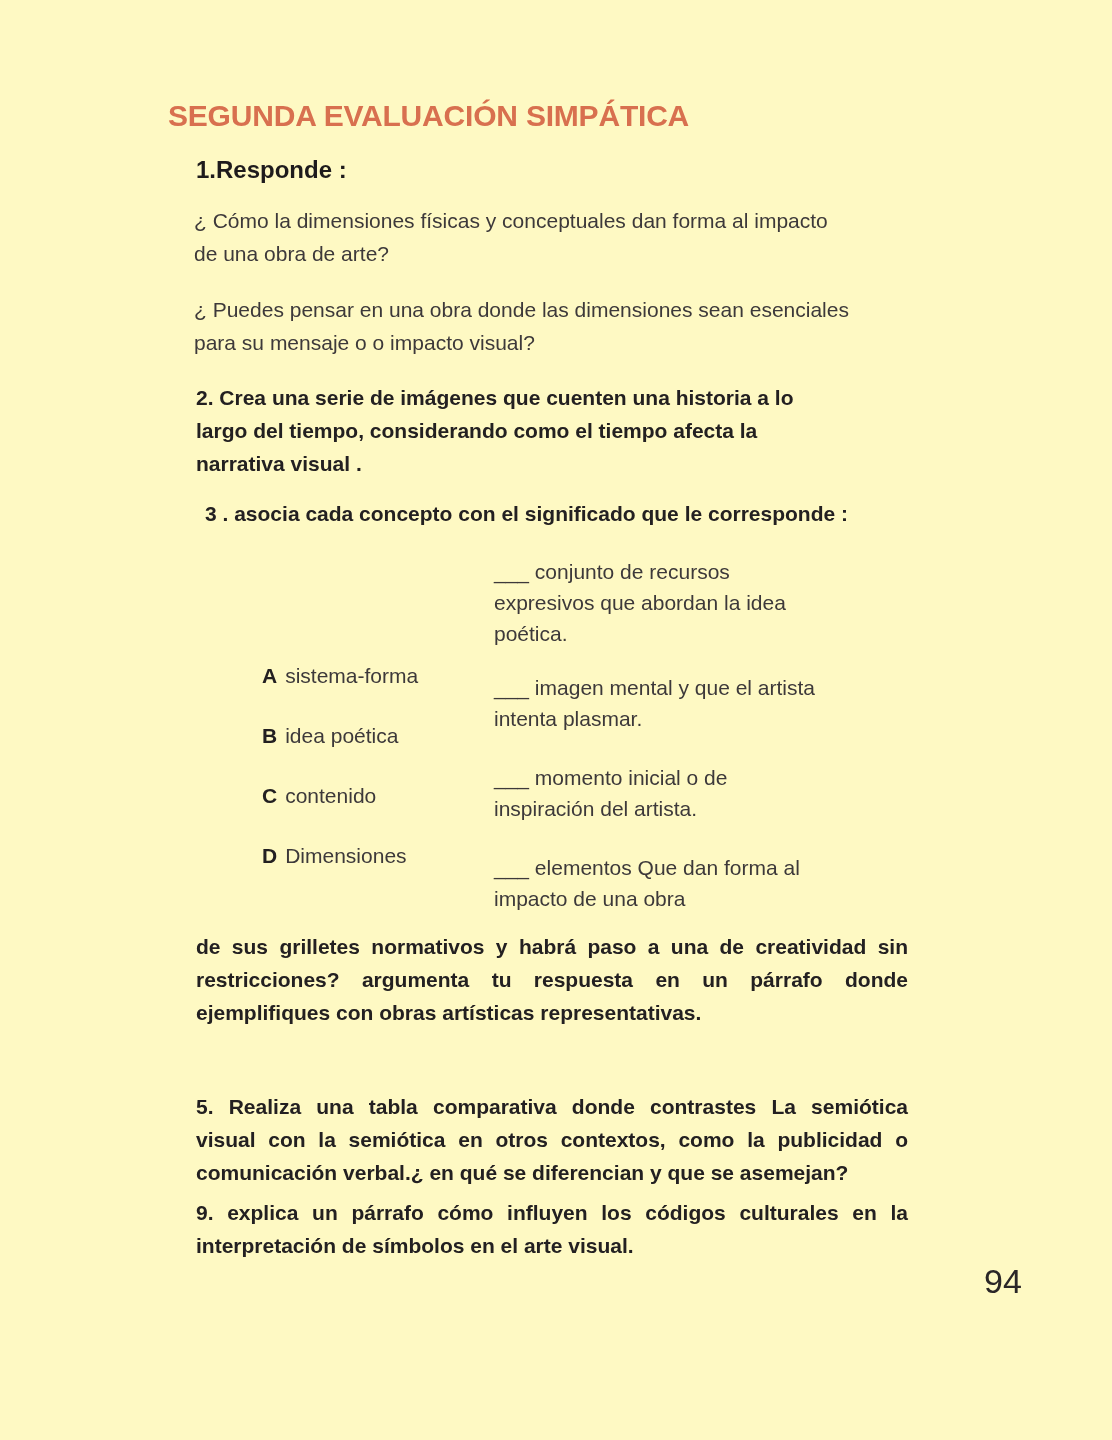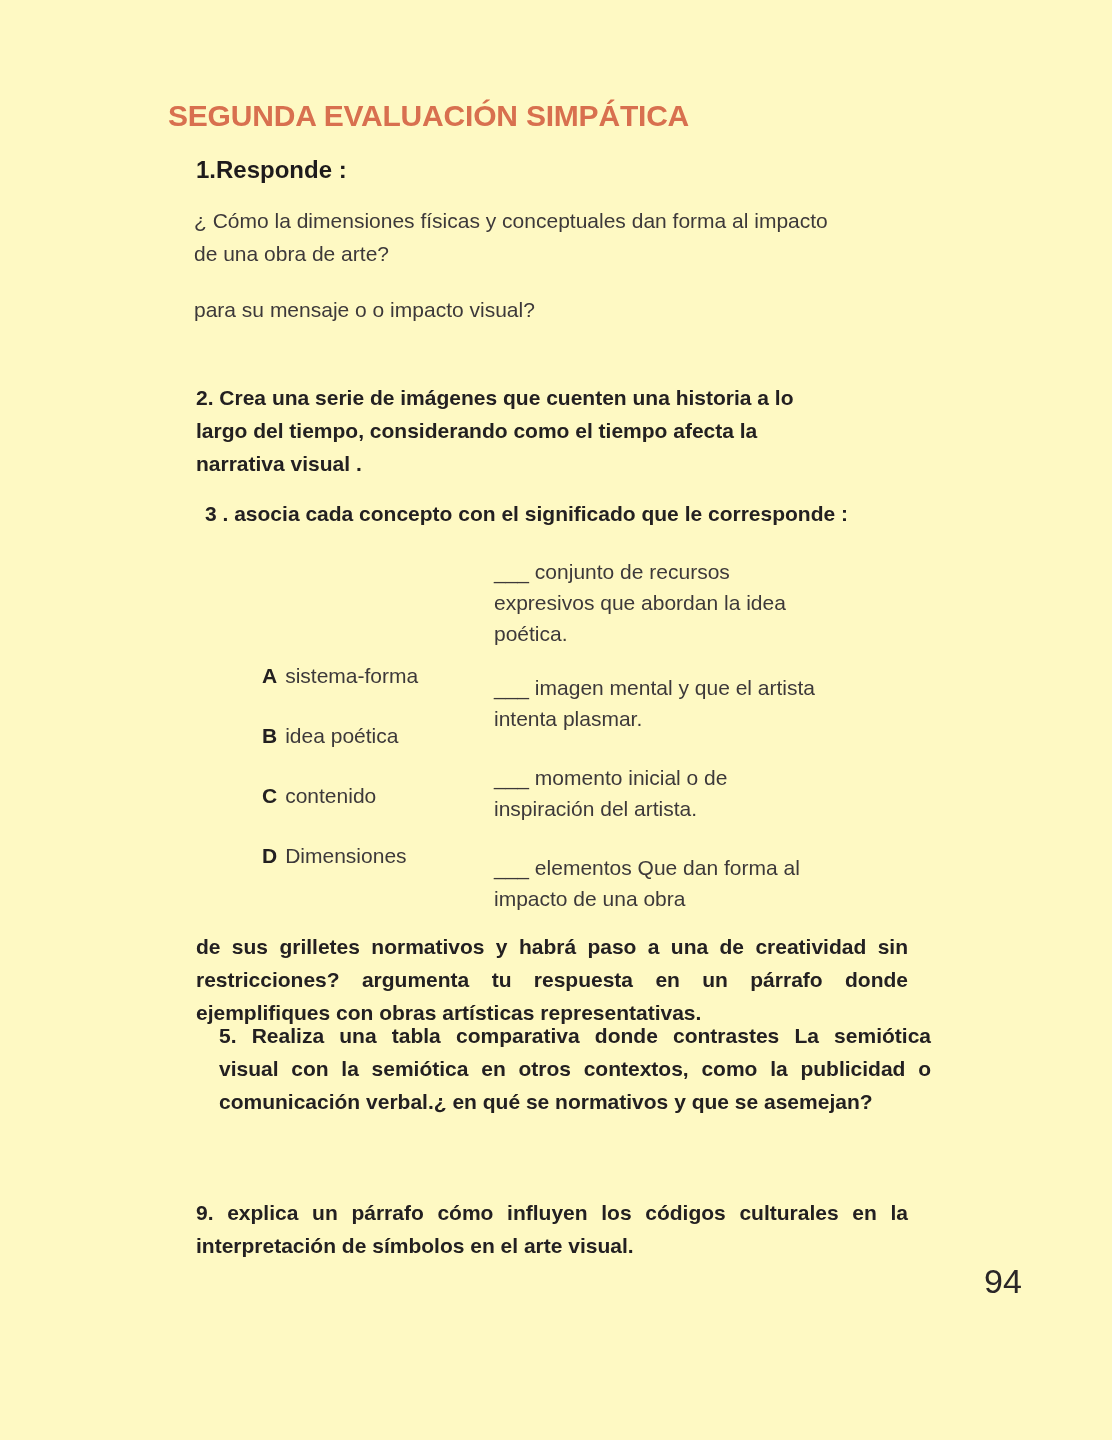--- a/index.html
+++ b/index.html
@@ -81,20 +81,21 @@
   <h1 class="abs title" style="left:168px; top:99px;">SEGUNDA EVALUACIÓN SIMPÁTICA</h1>
 
   <div class="abs subhead" style="left:196px; top:156px;">1.Responde :</div>
 
   <div class="abs para plain" style="left:194px; top:204px;">
       <div class="tline">¿ Cómo la dimensiones físicas y conceptuales dan forma al impacto</div>
       <div class="tline">de una obra de arte?</div>
     </div>
 
   <div class="abs para plain" style="left:194px; top:293px;">
+      <div class="tline">¿ Puedes pensar en una obra donde las dimensiones sean esenciales</div>
       <div class="tline">para su mensaje o o impacto visual?</div>
     </div>
 
   <div class="abs para plain boldq" style="left:196px; top:381px;">
       <div class="tline">2. Crea una serie de imágenes que cuenten una historia a lo</div>
       <div class="tline">largo del tiempo, considerando como el tiempo afecta la</div>
       <div class="tline">narrativa visual .</div>
     </div>
 
   <div class="abs qheading" style="left:205px; top:502px;">3 . asocia cada concepto con el significado que le corresponde :</div>
@@ -129,24 +130,24 @@
       <div class="tline">___ elementos Que dan forma al</div>
       <div class="tline">impacto de una obra</div>
     </div>
 
   <div class="abs para boldq just" style="left:196px; top:930px;">
       <div class="tline">de sus grilletes normativos y habrá paso a una de creatividad sin</div>
       <div class="tline">restricciones? argumenta tu respuesta en un párrafo donde</div>
       <div class="tline">ejemplifiques con obras artísticas representativas.</div>
     </div>
 
-  <div class="abs para boldq just" style="left:196px; top:1019px;margin-left:23px;">
+  <div class="abs para boldq just" style="left:196px; top:1090px;">
       <div class="tline">5. Realiza una tabla comparativa donde contrastes La semiótica</div>
       <div class="tline">visual con la semiótica en otros contextos, como la publicidad o</div>
-      <div class="tline">comunicación verbal.¿ en qué se normativos y que se asemejan?</div>
+      <div class="tline">comunicación verbal.¿ en qué se diferencian y que se asemejan?</div>
     </div>
 
   <div class="abs para boldq just" style="left:196px; top:1196px;">
       <div class="tline">9. explica un párrafo cómo influyen los códigos culturales en la</div>
       <div class="tline">interpretación de símbolos en el arte visual.</div>
     </div>
 
   <div class="abs page-number" style="left:984px; top:1262px;">94</div>
 
 </div>

